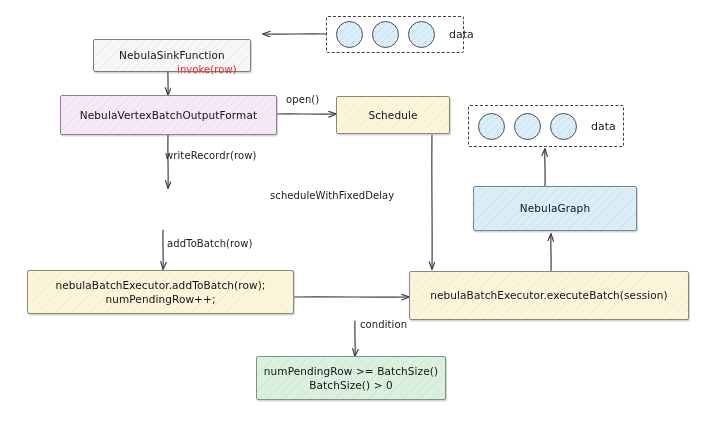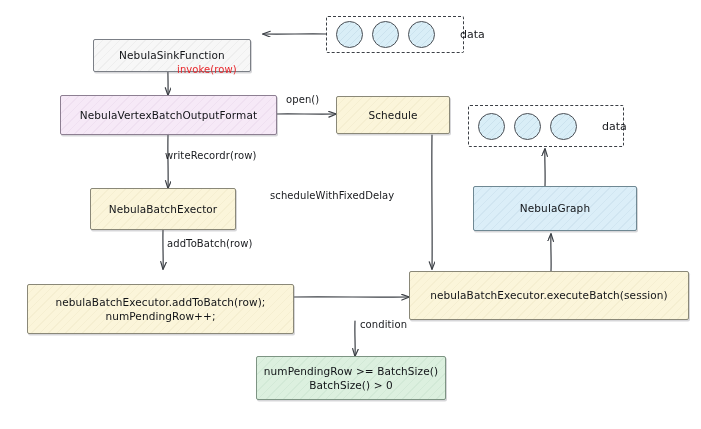--- a/index.html
+++ b/index.html
@@ -46,21 +46,21 @@
     background:#ffffff;
   }
   .dot{
     width:25px;height:25px;border-radius:50%;
     border:1.3px solid #4a4e54;
     background-color:#d9eef7;
     background-image:repeating-linear-gradient(135deg,rgba(40,90,130,.08) 0 1px,transparent 1px 5px);
     flex:0 0 auto;
   }
   .dash-label{
-    font-size:11px;color:#17191d;margin-left:16px;
+    font-size:11px;color:#17191d;margin-left:5px;
     font-family:"DejaVu Sans", sans-serif;
   }
 
   .edge-label{
     position:absolute;
     font-family:"DejaVu Sans", sans-serif;
     font-size:10px;
     color:#17191d;
     white-space:nowrap;
     letter-spacing:.1px;
@@ -125,25 +125,22 @@
     <span class="dot"></span>
     <span class="dot"></span>
     <span class="dot"></span>
     <span class="dash-label">data</span>
   </div>
 
   <div class="node n-blue" style="left:473px;top:186px;width:164px;height:45px;">
     <span>NebulaGraph</span>
   </div>
 
-  <div class="node n-yellow" style="left:90px;top:188px;width:146px;height:42px;">
-    <span>NebulaBatchExector</span>
-  </div>
 
-  <div class="node n-yellow" style="left:27px;top:284px;width:267px;height:50px;flex-direction:column;">
+  <div class="node n-yellow" style="left:27px;top:270px;width:267px;height:44px;flex-direction:column;">
     <span>nebulaBatchExecutor.addToBatch(row);</span>
     <span>numPendingRow++;</span>
   </div>
 
   <div class="node n-yellow" style="left:409px;top:271px;width:280px;height:49px;">
     <span>nebulaBatchExecutor.executeBatch(session)</span>
   </div>
 
   <div class="node n-green" style="left:256px;top:356px;width:190px;height:44px;flex-direction:column;">
     <span>numPendingRow &gt;= BatchSize()</span>

